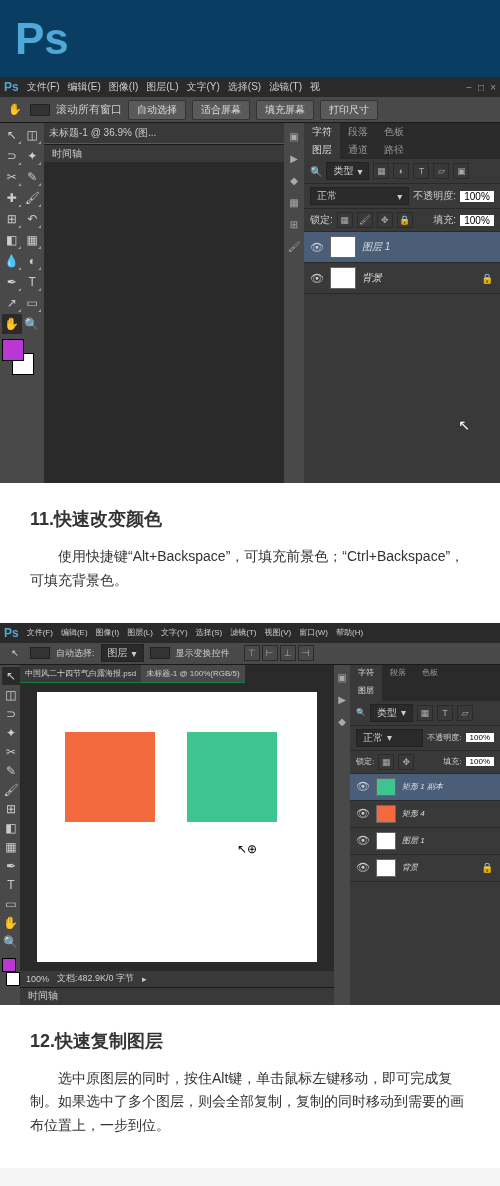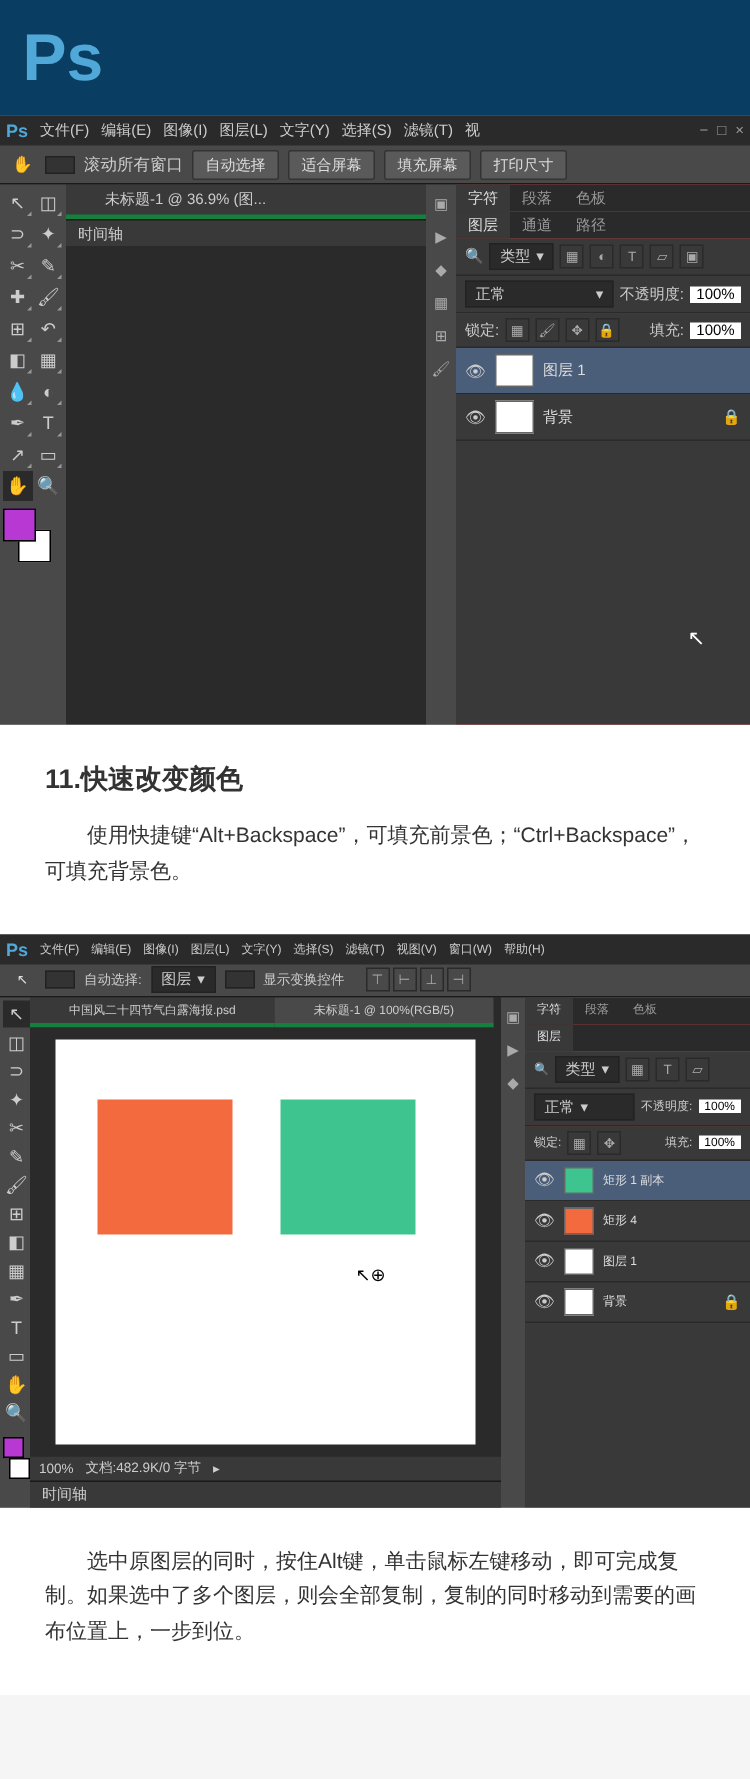--- a/index.html
+++ b/index.html
@@ -18,42 +18,42 @@
 .ps-body{display:flex;height:360px}
 .toolbox{width:44px;background:#494949;display:flex;flex-direction:column;padding:2px;gap:1px}
 .tool-row{display:flex;gap:1px}
 .tool{width:20px;height:20px;display:flex;align-items:center;justify-content:center;color:#ccc;font-size:12px;cursor:pointer;position:relative}
 .tool.act{background:#2a2a2a}
 .tool-tri{position:absolute;bottom:1px;right:1px;width:0;height:0;border-left:3px solid transparent;border-bottom:3px solid #999}
 .swatch-box{margin-top:4px;position:relative;width:36px;height:36px}
 .sw-fg{position:absolute;width:22px;height:22px;background:#b838d4;border:1px solid #000;z-index:2}
 .sw-bg{position:absolute;width:22px;height:22px;background:#fff;border:1px solid #000;bottom:0;right:4px}
 .canvas-area{flex:1;background:#2a2a2a;display:flex;flex-direction:column}
-.doc-tab{background:#393939;padding:3px 26px;font-size:10px;color:#ccc;border-bottom:3px solid #15803d}
+.doc-tab{background:#393939;padding:3px 5px;font-size:10px;color:#ccc;border-bottom:1px solid #15803d}
 .canvas-wrap{flex:1;display:flex;align-items:center;justify-content:center;background:#2a2a2a;position:relative}
 .canvas1{width:140px;height:160px;background:#fff;box-shadow:0 0 8px rgba(0,0,0,.5)}
 .zoom-lbl{position:absolute;bottom:4px;left:6px;font-size:10px;color:#ccc}
 .tl-bar{background:#393939;height:18px;display:flex;align-items:center;padding:0 8px;font-size:10px;border-top:1px solid #1a1a1a}
 .mid-strip{width:20px;background:#494949;display:flex;flex-direction:column;align-items:center;padding-top:6px;gap:8px}
 .mid-icon{width:14px;height:14px;color:#aaa;font-size:10px;display:flex;align-items:center;justify-content:center}
-.panels{width:196px;background:#ef4444;display:flex;flex-direction:column}
+.panels{width:196px;background:#4c1d95;display:flex;flex-direction:column}
 .panel-tabs{display:flex;background:#2a2a2a;height:18px;font-size:10px}
 .ptab{padding:2px 8px;color:#999;cursor:pointer}
 .ptab.act{background:#393939;color:#ddd}
 .panel-row{display:flex;align-items:center;padding:3px 6px;gap:4px;font-size:10px;background:#393939;border-bottom:1px solid #2a2a2a}
 .sel{background:#2a2a2a;border:1px solid #222;padding:1px 6px;font-size:10px;color:#ccc;display:flex;align-items:center;gap:4px}
 .mini-btn{width:16px;height:16px;color:#aaa;font-size:9px;display:flex;align-items:center;justify-content:center;border:1px solid #2a2a2a}
 .spinner{background:#fff;color:#000;padding:0 4px;font-size:10px;min-width:34px;text-align:center}
 .layer-list{flex:1;background:#393939}
 .layer{display:flex;align-items:center;padding:4px 6px;gap:6px;border-bottom:1px solid #2a2a2a;cursor:pointer}
 .layer.sel-layer{background:#4a5e7a}
 .eye{width:14px;color:#ccc;font-size:11px}
 .thumb{width:26px;height:22px;border:1px solid #666}
 .thumb.w{background:#fff}
-.layer-name{font-size:10px;color:#ddd;}
+.layer-name{font-size:10px;color:#ddd;font-style:italic}
 .lock-ic{margin-left:auto;color:#aaa;font-size:10px}
 .cursor-arrow{position:absolute;color:#fff;font-size:14px}
 .tip-sec{padding:24px 30px 30px;background:#fff}
 .tip-title{font-size:18px;font-weight:bold;color:#333;margin-bottom:14px}
 .tip-body{font-size:14px;color:#333;line-height:1.7;text-indent:2em}
 .canvas2{width:280px;height:270px;background:#fff;position:relative}
 .sq{position:absolute;width:90px;height:90px}
 .sq.orange{background:#f26a3e;left:28px;top:40px}
 .sq.green{background:#3ec58f;left:150px;top:40px}
 .move-cur{position:absolute;left:200px;top:150px;font-size:12px;color:#000}
@@ -344,14 +344,15 @@
           <div class="thumb w" style="width:20px;height:18px"></div>
           <span class="layer-name" style="font-size:8px">背景</span>
           <span class="lock-ic">🔒</span>
         </div>
       </div>
     </div>
   </div>
 </div>
 
 <div class="tip-sec">
+  <div class="tip-title">12.快速复制图层</div>
   <div class="tip-body">选中原图层的同时，按住Alt键，单击鼠标左键移动，即可完成复制。如果选中了多个图层，则会全部复制，复制的同时移动到需要的画布位置上，一步到位。</div>
 </div>
 
 </body></html>

